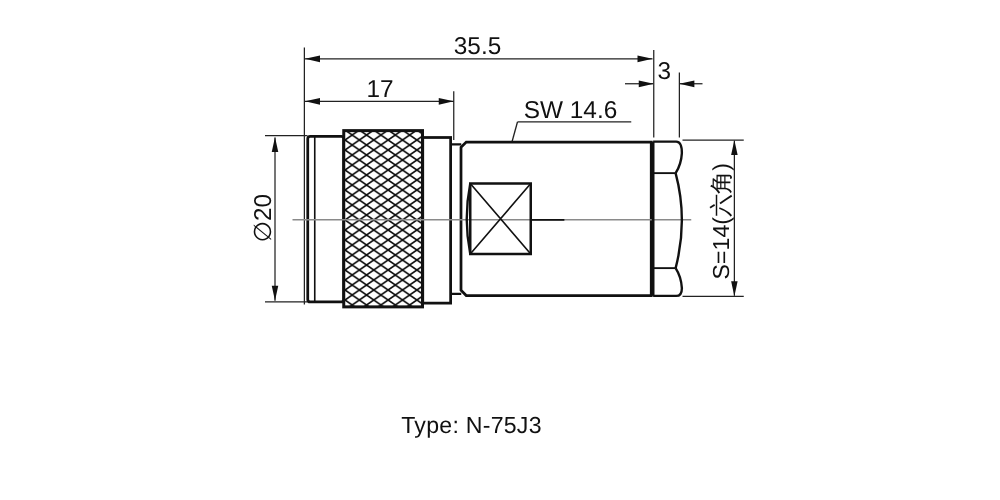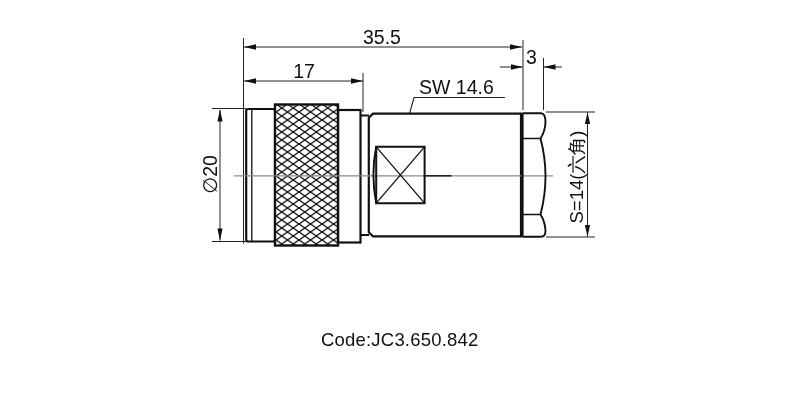--- a/index.html
+++ b/index.html
@@ -96,19 +96,18 @@
 
   <text x="382" y="43.5" font-size="19.5" text-anchor="middle">35.5</text>
   <text x="304" y="77.5" font-size="19.5" text-anchor="middle">17</text>
   <text x="531.5" y="63.5" font-size="19.5" text-anchor="middle">3</text>
   <text x="419" y="94" font-size="19.5">SW 14.6</text>
   <text transform="translate(217,174.5) rotate(-90)" font-size="19.5" text-anchor="middle">∅20</text>
   <text transform="translate(583,177) rotate(-90)" font-size="18.5" text-anchor="middle">S=14(六角)</text>
 </svg>
 
 <div class="notes">
-  <div>Code:JC3.650.842</div>
   <div>Type: N-75J3</div>
   
   
 </div>
 
 </div>
 
 </body></html>

